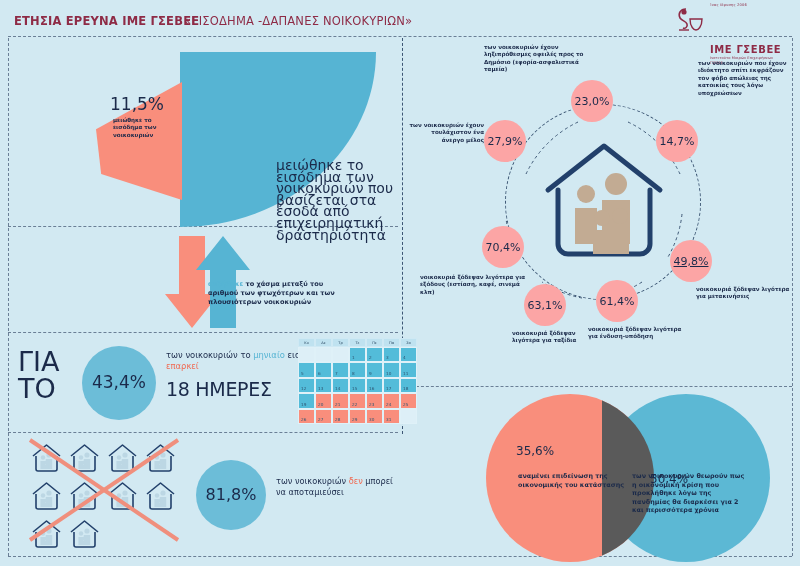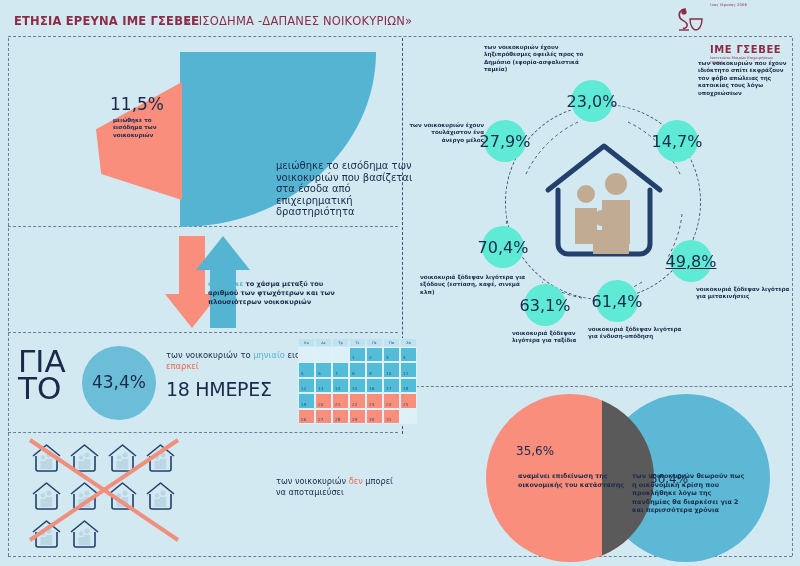--- a/index.html
+++ b/index.html
@@ -33,40 +33,40 @@
   
   .fan{position:absolute;left:96px;top:52px;width:300px;height:175px;}
   .fan-blue{position:absolute;left:84px;top:0px;width:196px;height:175px;
             background:#56b4d3;border-radius:0 0 196px 0;
             -webkit-border-bottom-right-radius:196px 175px;border-bottom-right-radius:196px 175px;}
   .fan-red{position:absolute;left:0px;top:30px;width:86px;height:118px;
            background:#f98e7c;
            clip-path:polygon(100% 0%,100% 100%,6% 78%,0% 40%);}
   .fan-big{position:absolute;left:178px;top:62px;font-size:38px;font-weight:400;
            letter-spacing:-1px;color:#1b2a4a;}
-  .fan-bigtxt{position:absolute;left:180px;top:108px;width:140px;font-size:10px;
+  .fan-bigtxt{position:absolute;left:180px;top:108px;width:140px;font-size:14px;
               line-height:11.6px;color:#1b2a4a;}
   .fan-sm{position:absolute;left:14px;top:42px;font-size:17px;color:#1b2a4a;}
   .fan-smtxt{position:absolute;left:17px;top:65px;width:64px;font-size:5.6px;
              line-height:7.4px;color:#1b2a4a;font-weight:bold;}
 
   
   .arrows{position:absolute;left:30px;top:228px;width:370px;height:105px;}
   .arrow-down{position:absolute;left:135px;top:8px;width:54px;height:92px;}
   .arrow-up{position:absolute;left:166px;top:8px;width:54px;height:92px;}
   .arr-red-txt{position:absolute;left:72px;top:8px;width:130px;font-size:6.6px;
                line-height:8.8px;font-weight:bold;color:#1b2a4a;}
   .arr-blue-txt{position:absolute;left:178px;top:52px;width:135px;font-size:6.6px;
                 line-height:8.8px;font-weight:bold;color:#1b2a4a;}
   .em-red{color:#f06a52;}
   .em-blue{color:#56b4d3;}
 
   
   .calrow{position:absolute;left:14px;top:336px;width:390px;height:92px;}
-  .giato{position:absolute;left:4px;top:12px;width:56px;font-size:31px;line-height:27px;
+  .giato{position:absolute;left:4px;top:12px;width:56px;font-size:27px;line-height:27px;
          color:#1b2a4a;letter-spacing:0px;}
   .circ434{position:absolute;left:68px;top:10px;width:74px;height:74px;border-radius:50%;
            background:#6cbdd8;}
   .circ434 span{position:absolute;left:0;top:26px;width:74px;text-align:center;
                 font-size:17px;color:#1b2a4a;}
   .cal-t1{position:absolute;left:152px;top:14px;width:165px;font-size:8.4px;line-height:11px;}
   .cal-t2{position:absolute;left:152px;top:42px;font-size:19px;color:#1b2a4a;letter-spacing:-.3px;}
   .calendar{position:absolute;left:284px;top:2px;width:119px;height:86px;background:#d9eef7;}
   .cal-grid{position:absolute;left:0;top:0;width:119px;height:86px;
             display:grid;grid-template-columns:repeat(7,17px);
@@ -89,23 +89,23 @@
            background:#6cbdd8;}
   .circ818 span{position:absolute;left:0;top:25px;width:70px;text-align:center;
                 font-size:16px;color:#1b2a4a;}
   .hs-txt{position:absolute;left:262px;top:40px;width:120px;font-size:8.2px;line-height:11px;}
 
   
   .circdia{position:absolute;left:406px;top:42px;width:394px;height:345px;}
   .ring{position:absolute;left:99px;top:62px;width:196px;height:196px;
         border:1.2px dashed #3c5674;border-radius:50%;box-sizing:border-box;}
   .centerhouse{position:absolute;left:128px;top:90px;width:140px;height:140px;}
-  .bub{position:absolute;border-radius:50%;background:#5eead4;
+  .bub{position:absolute;border-radius:50%;background:#fca5a5;
        display:flex;align-items:center;justify-content:center;
-       font-size:16px;color:#1b2a4a;}
+       font-size:11px;color:#1b2a4a;}
   .lbl{position:absolute;font-size:5.6px;line-height:7.4px;color:#1b2a4a;font-weight:bold;}
 
   
   .venn{position:absolute;left:456px;top:390px;width:344px;height:176px;}
   .v-red{position:absolute;left:30px;top:4px;width:168px;height:168px;border-radius:50%;
          background:#f98e7c;}
   .v-blue{position:absolute;left:146px;top:4px;width:168px;height:168px;border-radius:50%;
           background:#5cb8d4;}
   .v-ov{position:absolute;left:146px;top:4px;width:52px;height:168px;overflow:hidden;}
   .v-ov i{position:absolute;left:-116px;top:0;width:168px;height:168px;border-radius:50%;
@@ -328,20 +328,23 @@
           <circle cx="13" cy="15.5" r="2.2" fill="#bcd7e4"></circle>
           <path d="M10.4 19 h5.2 v8 h-5.2 z" fill="#bcd7e4"></path>
           <circle cx="16.5" cy="20.5" r="2" fill="#bcd7e4"></circle>
           <path d="M14.2 23 h4.6 v4 h-4.6 z" fill="#bcd7e4"></path>
         </svg>
       </div>
     <svg class="bigx" viewBox="0 0 156 108">
       <path d="M4 4 L152 104" stroke="#f08f7d" stroke-width="4" fill="none"></path>
       <path d="M152 4 L4 104" stroke="#f08f7d" stroke-width="4" fill="none"></path>
     </svg>
+    <div class="circ818">
+      <span>81,8%</span>
+    </div>
     <div class="hs-txt">
       <span>των νοικοκυριών </span><span class="em-red">δεν</span><span> μπορεί να αποταμιεύσει</span>
     </div>
   </div>
 
   <div class="circdia">
     <div class="ring"></div>
 
     <svg class="centerhouse" viewBox="0 0 140 140">
       <path d="M14 58 L70 14 L126 58" fill="none" stroke="#22406b" stroke-width="5" stroke-linecap="round" stroke-linejoin="round"></path>

